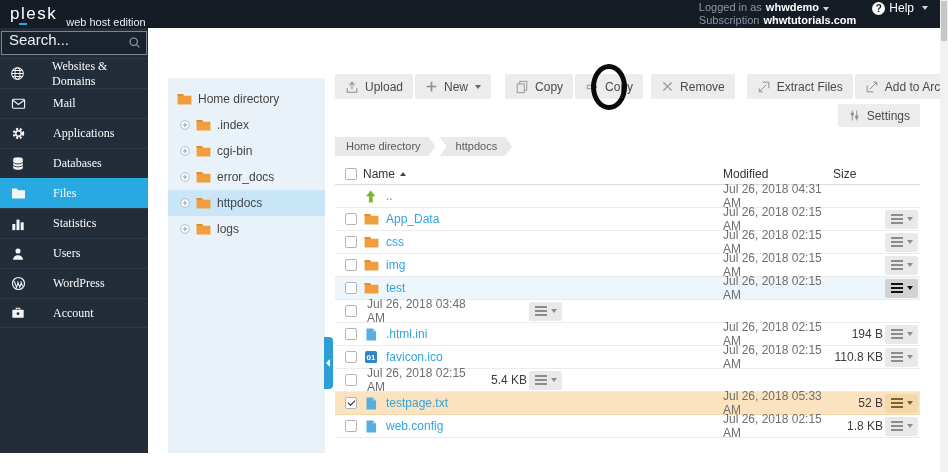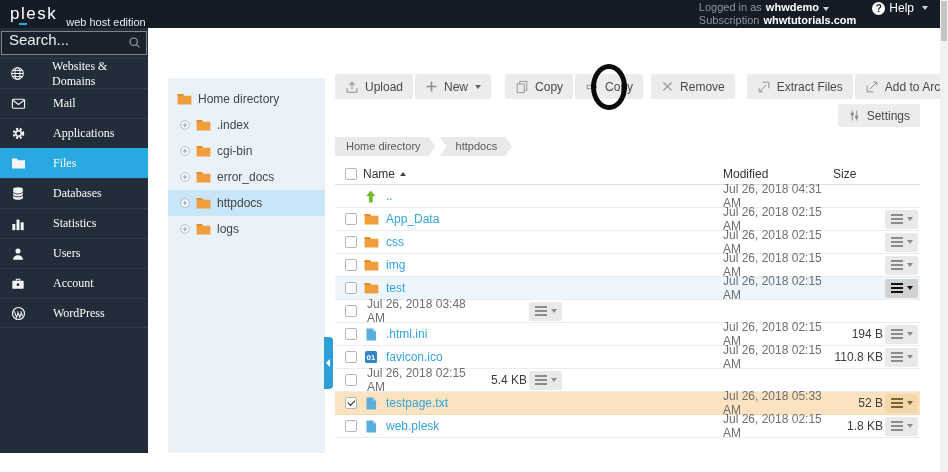--- a/index.html
+++ b/index.html
@@ -149,38 +149,38 @@
       </div>
       <div class="nav-item">
         <span class="nav-icon">
           <svg viewBox="0 0 16 16" width="15" height="15">
             <circle cx="8" cy="8" r="4.8" fill="none" stroke="#f2f4f6" stroke-width="2.6" stroke-dasharray="2.2 1.7"></circle>
             <circle cx="8" cy="8" r="2.9" fill="none" stroke="#f2f4f6" stroke-width="1.6"></circle>
           </svg>
         </span>
         <span class="nav-label">Applications</span>
       </div>
-      <div class="nav-item active">
-        <span class="nav-icon">
-          <svg viewBox="0 0 16 14" width="15" height="13">
-            <path d="M1 1.5h5.2l1.5 2H15v9H1z" fill="#f2f4f6"></path>
-          </svg>
-        </span>
-        <span class="nav-label">Files</span>
-      </div>
       <div class="nav-item">
         <span class="nav-icon">
           <svg viewBox="0 0 16 16" width="14" height="15" fill="#f2f4f6">
             <ellipse cx="8" cy="3" rx="5.5" ry="2.2"></ellipse>
             <path d="M2.5 3v10c0 1.2 2.5 2.2 5.5 2.2s5.5-1 5.5-2.2V3c0 1.2-2.5 2.2-5.5 2.2S2.5 4.2 2.5 3z"></path>
             <path d="M2.5 6.3c0 1.2 2.5 2.2 5.5 2.2s5.5-1 5.5-2.2M2.5 9.6c0 1.2 2.5 2.2 5.5 2.2s5.5-1 5.5-2.2" fill="none" stroke="#232d39" stroke-width="1"></path>
           </svg>
         </span>
         <span class="nav-label">Databases</span>
       </div>
+      <div class="nav-item active">
+        <span class="nav-icon">
+          <svg viewBox="0 0 16 14" width="15" height="13">
+            <path d="M1 1.5h5.2l1.5 2H15v9H1z" fill="#f2f4f6"></path>
+          </svg>
+        </span>
+        <span class="nav-label">Files</span>
+      </div>
       <div class="nav-item">
         <span class="nav-icon">
           <svg viewBox="0 0 16 16" width="14" height="14" fill="#f2f4f6">
             <rect x="1.5" y="8" width="3.4" height="7"></rect>
             <rect x="6.3" y="3" width="3.4" height="12"></rect>
             <rect x="11.1" y="6" width="3.4" height="9"></rect>
           </svg>
         </span>
         <span class="nav-label">Statistics</span>
       </div>
@@ -188,36 +188,36 @@
         <span class="nav-icon">
           <svg viewBox="0 0 16 16" width="14" height="14" fill="#f2f4f6">
             <circle cx="8" cy="4.6" r="2.9"></circle>
             <path d="M2.3 14.5c0-3.2 2.5-5.2 5.7-5.2s5.7 2 5.7 5.2z"></path>
           </svg>
         </span>
         <span class="nav-label">Users</span>
       </div>
       <div class="nav-item">
         <span class="nav-icon">
+          <svg viewBox="0 0 16 16" width="15" height="15">
+            <circle cx="8" cy="8" r="6.4" fill="none" stroke="#f2f4f6" stroke-width="1.3"></circle>
+            <path d="M3.6 5.6l2.3 6.5 1.4-4.2M7 5.6l2.4 6.5 1.3-4.2M10.4 5.6l1.9 5.3" fill="none" stroke="#f2f4f6" stroke-width="1.1"></path>
+          </svg>
+        </span>
+        <span class="nav-label">WordPress</span>
+      </div>
+      <div class="nav-item">
+        <span class="nav-icon">
           <svg viewBox="0 0 16 16" width="14" height="14">
             <path d="M6 4.2V2.6h4v1.6" fill="none" stroke="#f2f4f6" stroke-width="1.2"></path>
             <rect x="1.5" y="4.2" width="13" height="9.3" rx="1" fill="#f2f4f6"></rect>
             <circle cx="8" cy="8.8" r="1.6" fill="#232d39"></circle>
           </svg>
         </span>
         <span class="nav-label">Account</span>
-      </div>
-      <div class="nav-item">
-        <span class="nav-icon">
-          <svg viewBox="0 0 16 16" width="15" height="15">
-            <circle cx="8" cy="8" r="6.4" fill="none" stroke="#f2f4f6" stroke-width="1.3"></circle>
-            <path d="M3.6 5.6l2.3 6.5 1.4-4.2M7 5.6l2.4 6.5 1.3-4.2M10.4 5.6l1.9 5.3" fill="none" stroke="#f2f4f6" stroke-width="1.1"></path>
-          </svg>
-        </span>
-        <span class="nav-label">WordPress</span>
       </div>
     </nav>
 </div>
 
 <div class="content">
   <div class="tree-panel">
       <div class="tree-item root">
         <span class="tree-folder">
           <svg viewBox="0 0 16 13" width="15" height="12">
             <path d="M.5 1h5.6l1.5 1.9h7.9v9.6H.5z" fill="#f09d3e"></path>
@@ -636,21 +636,21 @@
             <span class="col-check">
               <span class="cb" role="checkbox"></span>
             </span>
             <span class="col-name">
               <span class="file-ic">
                 <svg viewBox="0 0 12 14" width="11" height="13">
                   <path d="M.5.5h7.2l3.3 3.3v9.7H.5z" fill="#5aaede"></path>
                   <path d="M7.7.5l3.3 3.3H7.7z" fill="#a8d3ee"></path>
                 </svg>
               </span>
-              <a class="name-link">web.plesk</a>
+              <a class="name-link">web.config</a>
             </span>
             <span class="col-mod">Jul 26, 2018 02:15 AM</span>
             <span class="col-size">1.8 KB</span>
             <span class="col-menu">
               <span class="menu-btn">
                 <span class="ham">
                   <i></i>
                   <i></i>
                   <i></i>
                 </span>

